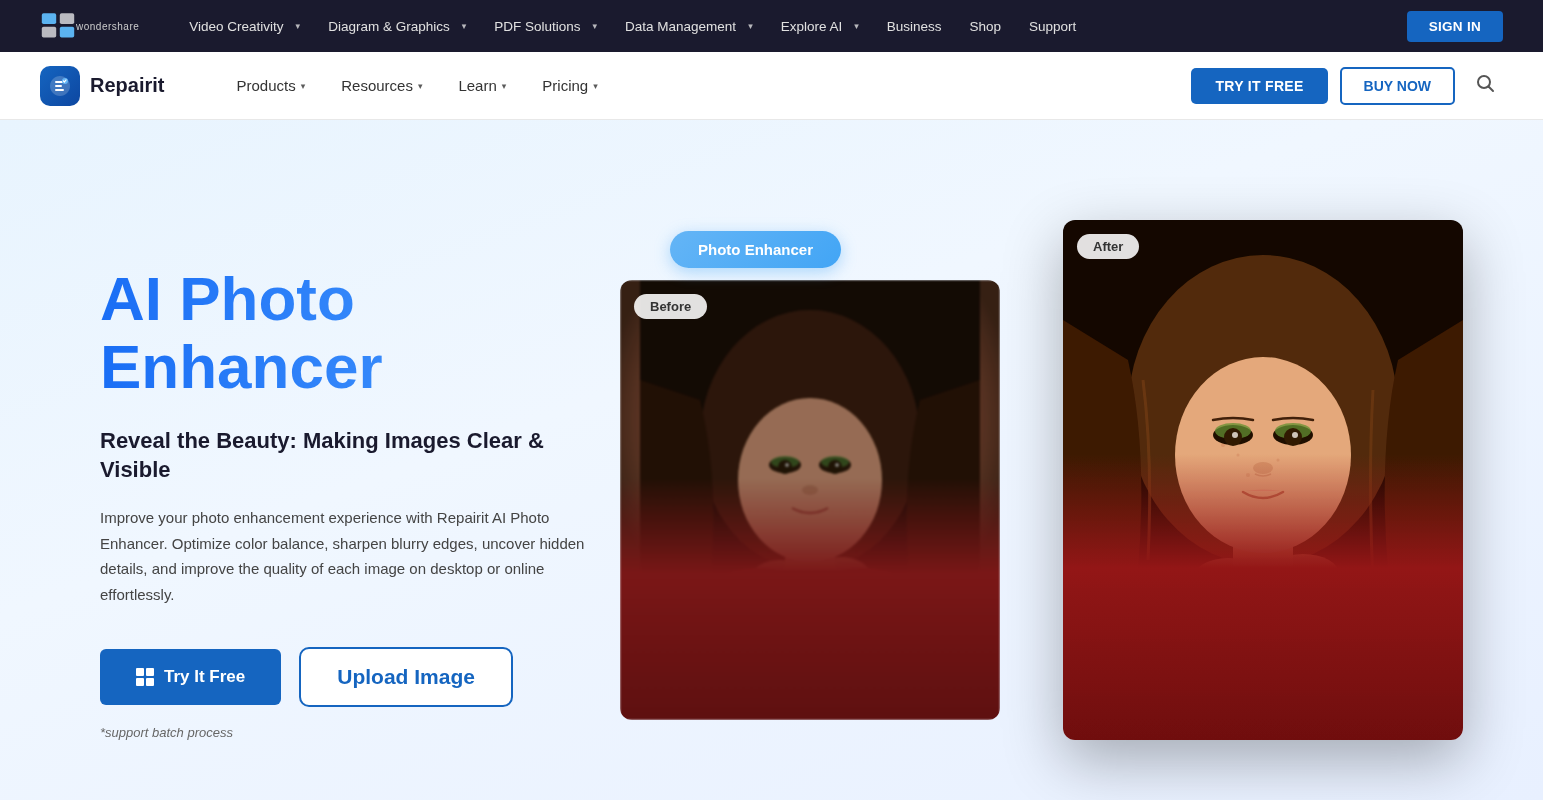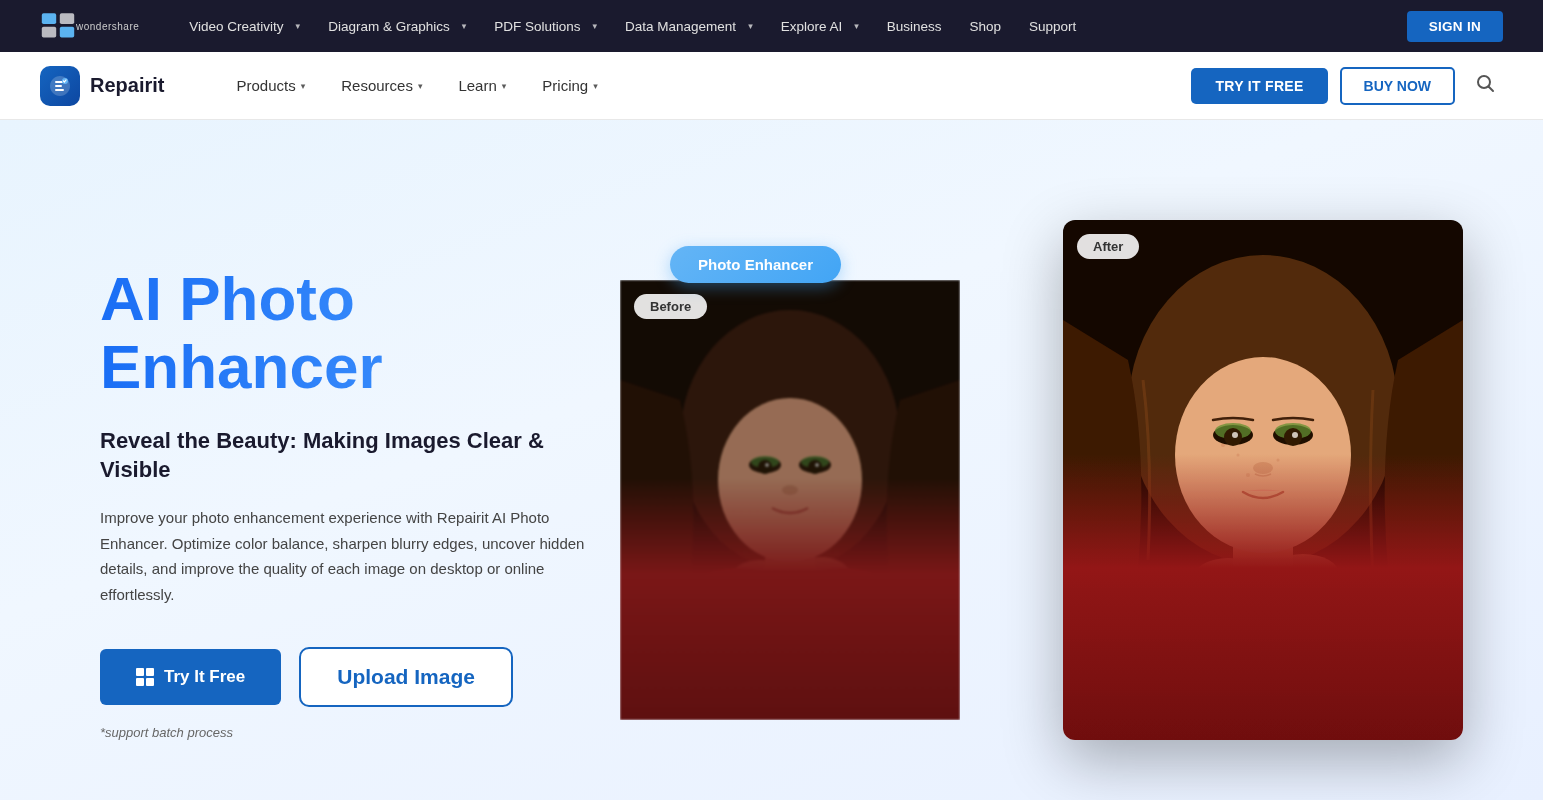--- a/index.html
+++ b/index.html
@@ -234,38 +234,38 @@
     .hero-image-area {
       flex: 1;
       display: flex;
       justify-content: center;
       align-items: center;
       position: relative;
       min-height: 520px;
     }
     .photo-enhancer-bubble {
       position: absolute;
-      top: 26px;
+      top: 11px;
       left: 50px;
       background: linear-gradient(135deg, #64b5f6, #42a5f5);
       color: #fff;
       padding: 10px 28px;
       border-radius: 50px;
       font-size: 15px;
       font-weight: 600;
       z-index: 10;
       box-shadow: 0 4px 16px rgba(66,165,245,0.4);
     }
     .before-image-wrap {
       position: absolute;
       left: 0;
       top: 60px;
-      width: 340px;
+      width: 380px;
       height: 440px;
-      border-radius: 0;
+      border-radius: 12px;
       overflow: hidden;
       z-index: 3;
     }
     .after-image-wrap {
       position: absolute;
       right: 0;
       top: 0;
       width: 400px;
       height: 520px;
       border-radius: 12px;

